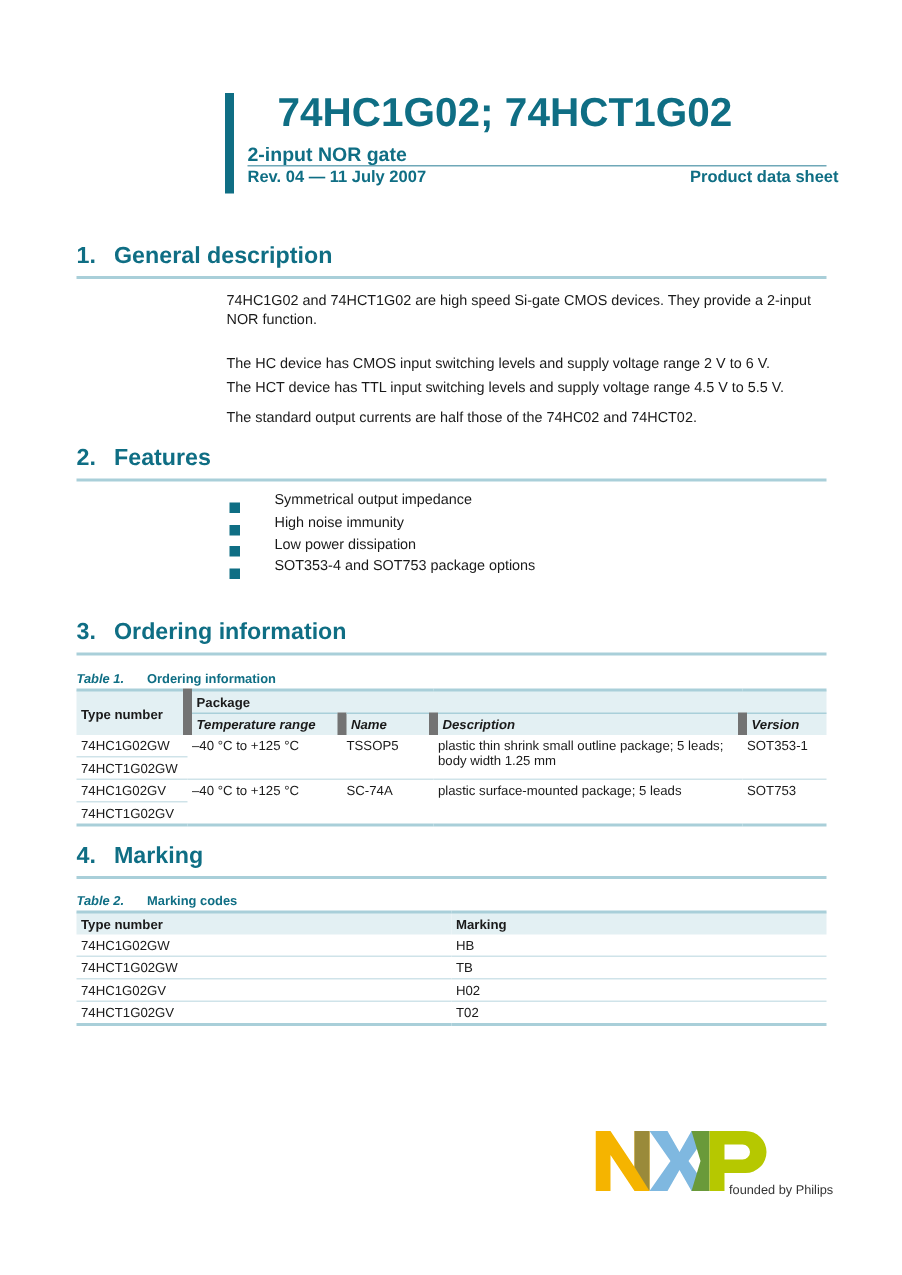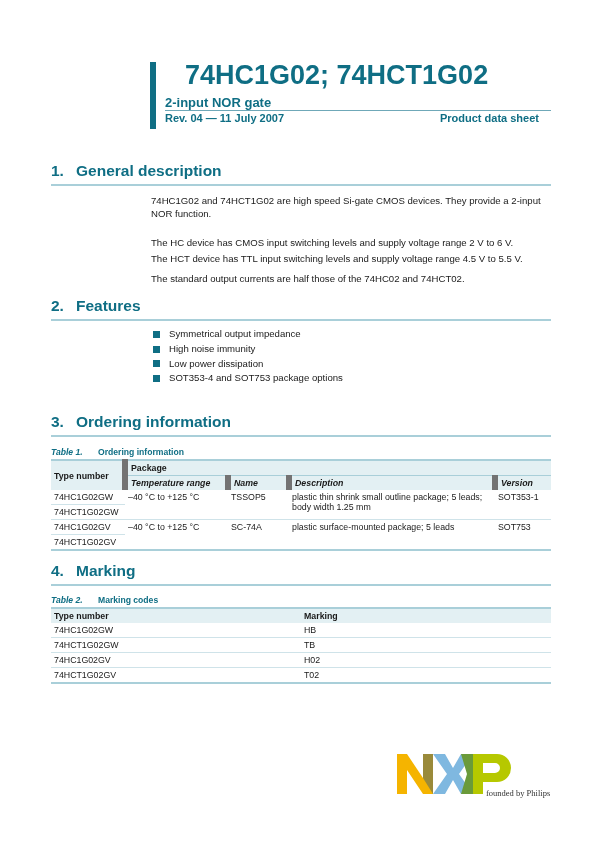--- a/index.html
+++ b/index.html
@@ -5,52 +5,52 @@
   html, body { margin: 0; padding: 0; background: #ffffff; }
   body { width: 601px; height: 850px; position: relative; overflow: hidden;
          font-family: "Liberation Sans", sans-serif; color: #1a1a1a; }
 
   
   .hdr-bar { position: absolute; left: 150px; top: 62px; width: 6px; height: 67px; background: #0f6e84; }
   .hdr-title { position: absolute; left: 165px; top: 60px; font-size: 27px; font-weight: bold; color: #0f6e84; letter-spacing: 0px; white-space: nowrap; margin-left: 20px; }
   .hdr-sub { position: absolute; left: 165px; top: 95px; font-size: 13px; font-weight: bold; color: #0f6e84; }
   .hdr-rule { position: absolute; left: 165px; top: 110px; width: 386px; height: 1px; background: #6fa8b8; }
   .hdr-rev { position: absolute; left: 165px; top: 112px; font-size: 11px; font-weight: bold; color: #0f6e84; }
-  .hdr-kind { position: absolute; right: 62px; top: 112px; font-size: 11px; font-weight: bold; color: #0f6e84; padding-left: 13px; }
+  .hdr-kind { position: absolute; right: 42px; top: 112px; font-size: 11px; font-weight: bold; color: #0f6e84; padding-left: 13px; }
 
   
   .sec { position: absolute; left: 51px; width: 500px; }
   .sec-h { font-size: 15.5px; font-weight: bold; color: #0f6e84; display: flex; padding-bottom: 4px; border-bottom: 2px solid #a9cfd9; }
   .sec-num { width: 25px; }
 
   
   .para { position: absolute; left: 151px; width: 400px; font-size: 9.6px; line-height: 13px; color: #1a1a1a; }
 
   
   .feat { position: absolute; left: 153px; font-size: 9.6px; line-height: 14.8px; margin: 0; padding: 0; list-style: none; }
-  .feat li { display: flex; align-items: center; }
+  .feat li { display: flex; align-items: flex-end; gap: 14px; }
   .bullet { width: 7px; height: 7px; background: #0f6e84; margin-right: 9px; display: inline-block; }
 
   
   .tcap { position: absolute; left: 51px; font-size: 8.6px; font-weight: bold; color: #0f6e84; }
   .tcap .tnum { display: inline-block; width: 47px; font-style: italic; }
   table { position: absolute; left: 51px; width: 500px; border-collapse: collapse; font-size: 8.8px; }
   th { background: #e3f0f3; text-align: left; font-weight: bold; padding: 2px 3px; color: #1a1a1a; }
   td { padding: 2px 3px; vertical-align: top; color: #1a1a1a; }
   .t1 { top: 459px; border-top: 2px solid #a9cfd9; border-bottom: 2px solid #a9cfd9; }
   .t1 th.sub { border-top: 1px solid #a9cfd9; font-style: italic; }
   .t1 th.vl, .t1 td.vl { border-left: 6px solid #737373; margin-top: 23px; }
   .t1 tr.r td { border-top: 1px solid #cfe3e9; }
   .t1 td.line2 { border-top: 1px solid #cfe3e9; }
   .t2 { top: 607px; border-top: 2px solid #a9cfd9; border-bottom: 2px solid #a9cfd9; }
   .t2 tr.r td { border-top: 1px solid #cfe3e9; }
 
   
   .logo { position: absolute; left: 397px; top: 752px; }
-  .logo-tag { position: absolute; left: 486px; top: 788px; font-size: 8.5px; color: #333; white-space: nowrap; font-family: Liberation Serif, serif; }
+  .logo-tag { position: absolute; left: 486px; top: 788px; font-size: 8.5px; color: #333; white-space: nowrap; }
 </style>
 </head>
 <body>
 
 <div class="hdr-bar"></div>
 <div class="hdr-title">74HC1G02; 74HCT1G02</div>
 <div class="hdr-sub">2-input NOR gate</div>
 <div class="hdr-rule"></div>
 <div class="hdr-rev">Rev. 04 — 11 July 2007</div>
 <div class="hdr-kind">Product data sheet</div>

